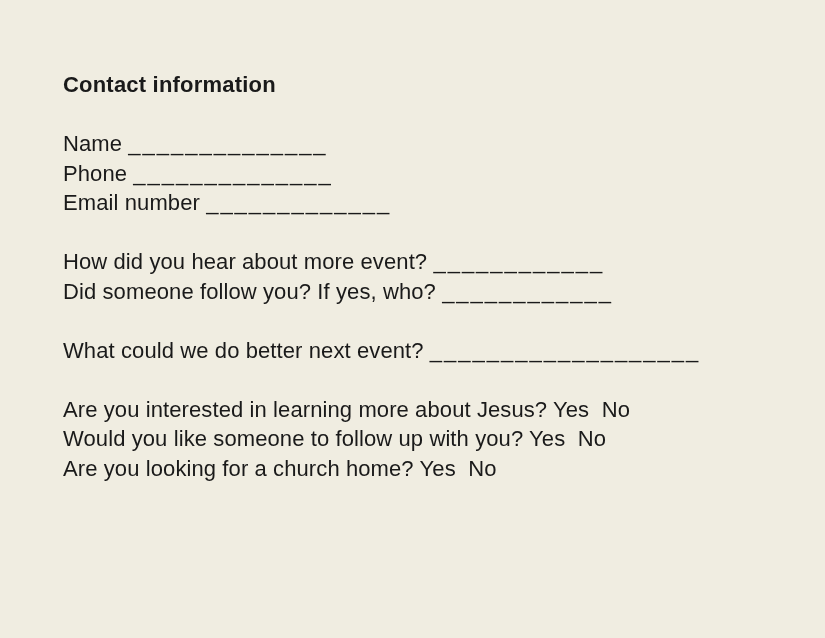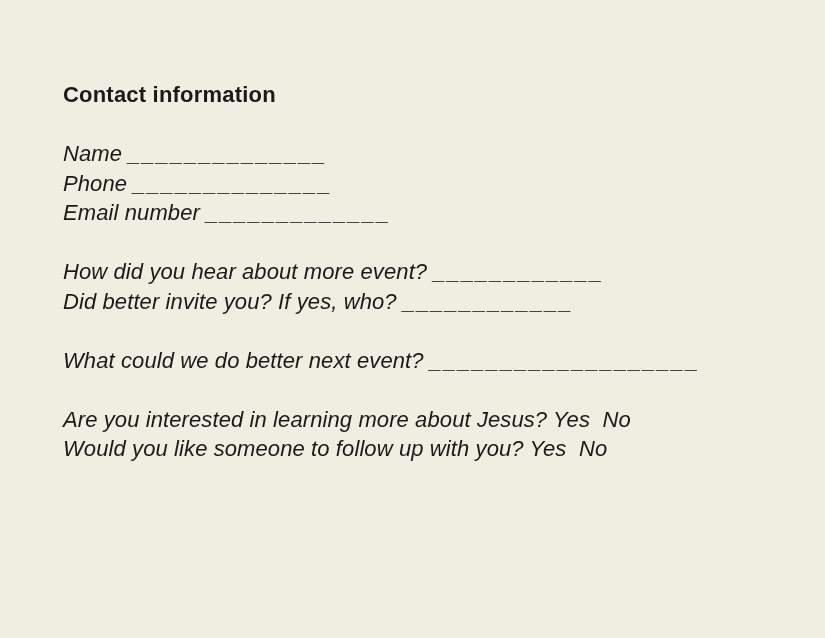--- a/index.html
+++ b/index.html
@@ -9,37 +9,36 @@
   body {
     width: 825px;
     height: 638px;
     background: #f0ede1;
     overflow: hidden;
     font-family: "Liberation Sans", sans-serif;
   }
   .doc {
     position: absolute;
     left: 63px;
-    top: 80px;
+    top: 70px;
     right: 40px;
     color: #1a1a1a;
     font-size: 22px;
     line-height: 29.5px;
     letter-spacing: 0.1px;
   }
   .doc-heading {
     margin: 0 0 29.5px 0;
     font-size: 22px;
     line-height: 29.5px;
     font-weight: 700;
     letter-spacing: 0.2px;
   }
   .section {
     margin: 0 0 29.5px 0;
-    font-style: italic;
   }
   .section:last-child {
     margin-bottom: 12px;
   }
   .line {
     white-space: nowrap;
   }
   .blank {
     letter-spacing: 2px;
   }
@@ -55,25 +54,26 @@
   <h1 class="doc-heading">Contact information</h1>
 
   <div class="section">
     <div class="line"><span>Name</span> <span class="blank">______________</span></div>
     <div class="line"><span>Phone</span> <span class="blank">______________</span></div>
     <div class="line"><span>Email number</span> <span class="blank">_____________</span></div>
   </div>
 
   <div class="section">
     <div class="line"><span>How did you hear about more event?</span> <span class="blank">____________</span></div>
-    <div class="line"><span>Did better invite you? If yes, who?</span> <span class="blank">____________</span></div>
+    <div class="line"><span>Did someone follow you? If yes, who?</span> <span class="blank">____________</span></div>
   </div>
 
   <div class="section">
     <div class="line"><span>What could we do better next event?</span> <span class="blank">___________________</span></div>
   </div>
 
   <div class="section">
     <div class="line"><span>Are you interested in learning more about Jesus?</span> <span class="options">Yes  No</span></div>
     <div class="line"><span>Would you like someone to follow up with you?</span> <span class="options">Yes  No</span></div>
+    <div class="line"><span>Are you looking for a church home?</span> <span class="options">Yes  No</span></div>
   </div>
 
 </div>
 
 </body></html>

